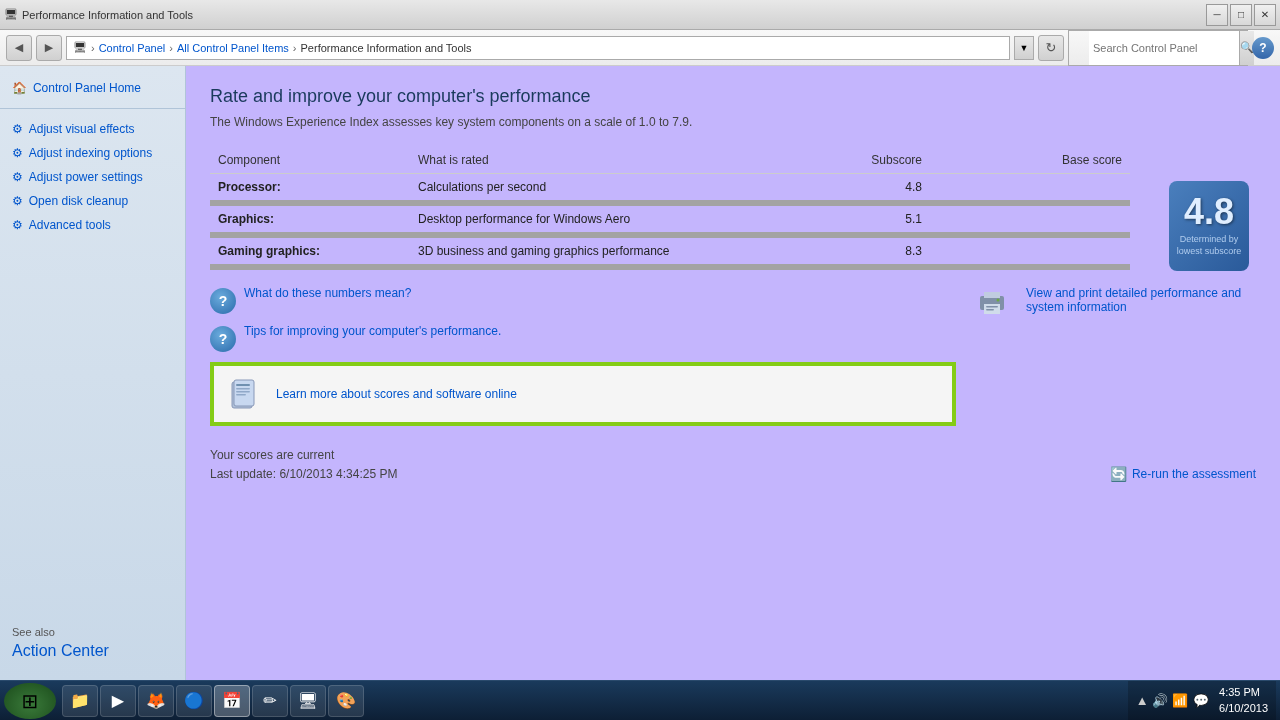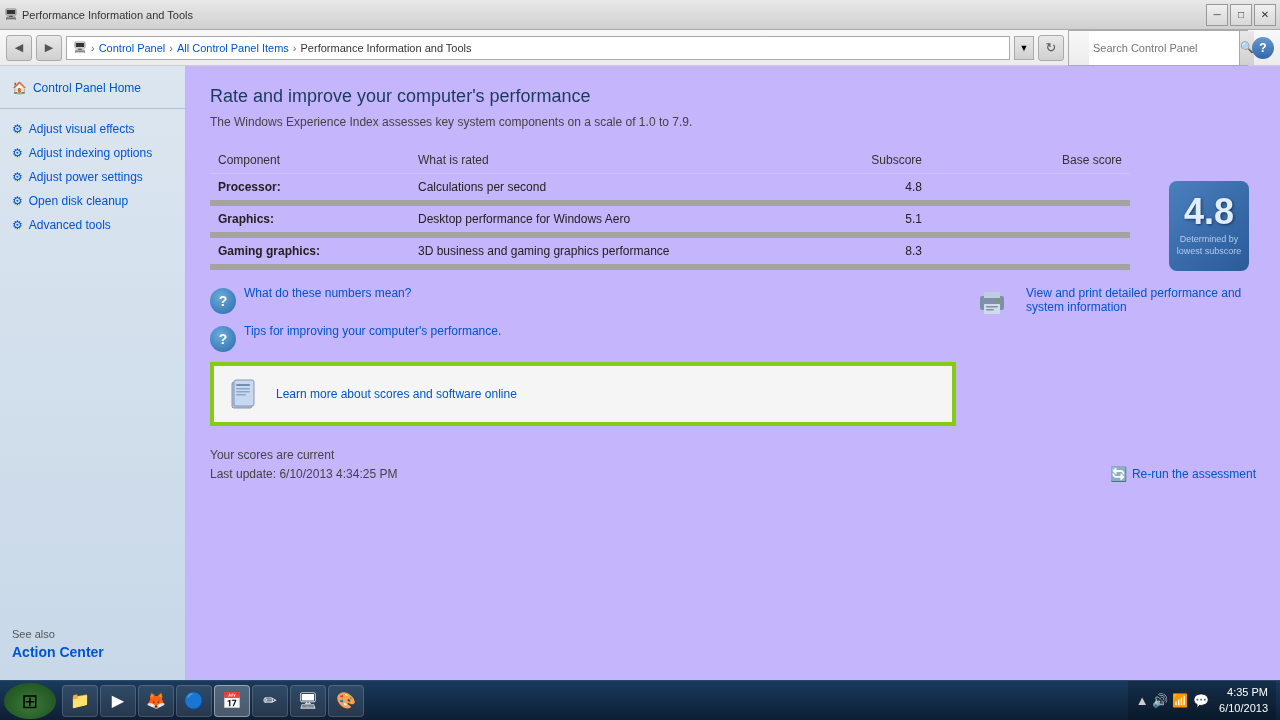--- a/index.html
+++ b/index.html
@@ -98,21 +98,21 @@
     .sidebar-nav-link {
       padding: 5px 12px;
       color: #0055cc;
       cursor: pointer;
       font-size: 12px;
       display: flex; align-items: center; gap: 6px;
     }
     .sidebar-divider { height: 1px; background: #b0c4d8; margin: 8px 0; }
     .sidebar-bottom { margin-top: auto; padding: 10px 12px; }
     .see-also-label { color: #555; font-size: 11px; margin-bottom: 4px; margin-top: 16px; }
-    .sidebar-footer-link { color: #0055cc; cursor: pointer; font-size: 14px; font-weight: bold; }
+    .sidebar-footer-link { color: #0055cc; cursor: pointer; font-size: 16px; }
 
     
     .content {
       flex: 1;
       padding: 20px 24px;
       overflow-y: auto;
       background: #c4b5fd;
     }
     .page-title { font-size: 18px; font-weight: 300; color: #1a3a5c; margin-bottom: 8px; }
     .page-subtitle { font-size: 12px; color: #444; margin-bottom: 18px; }
@@ -229,21 +229,21 @@
     }
     .taskbar-spacer { flex: 1; }
     .system-tray {
       display: flex; align-items: center; gap: 4px;
       padding: 0 8px;
       height: 100%;
       background: rgba(0,0,0,0.2);
     }
     .tray-icon { font-size: 13px; color: #ccc; cursor: pointer; }
     .tray-time {
-      text-align: right; color: white; font-size: 11px; line-height: 1.4;
+      text-align: left; color: white; font-size: 11px; line-height: 1.4;
       padding-left: 6px;
     }
   </style>
 </head>
 <body>
 
 <div class="title-bar">
   <div class="title-bar-left">
     <span>🖥</span>
     <span>Performance Information and Tools</span>

